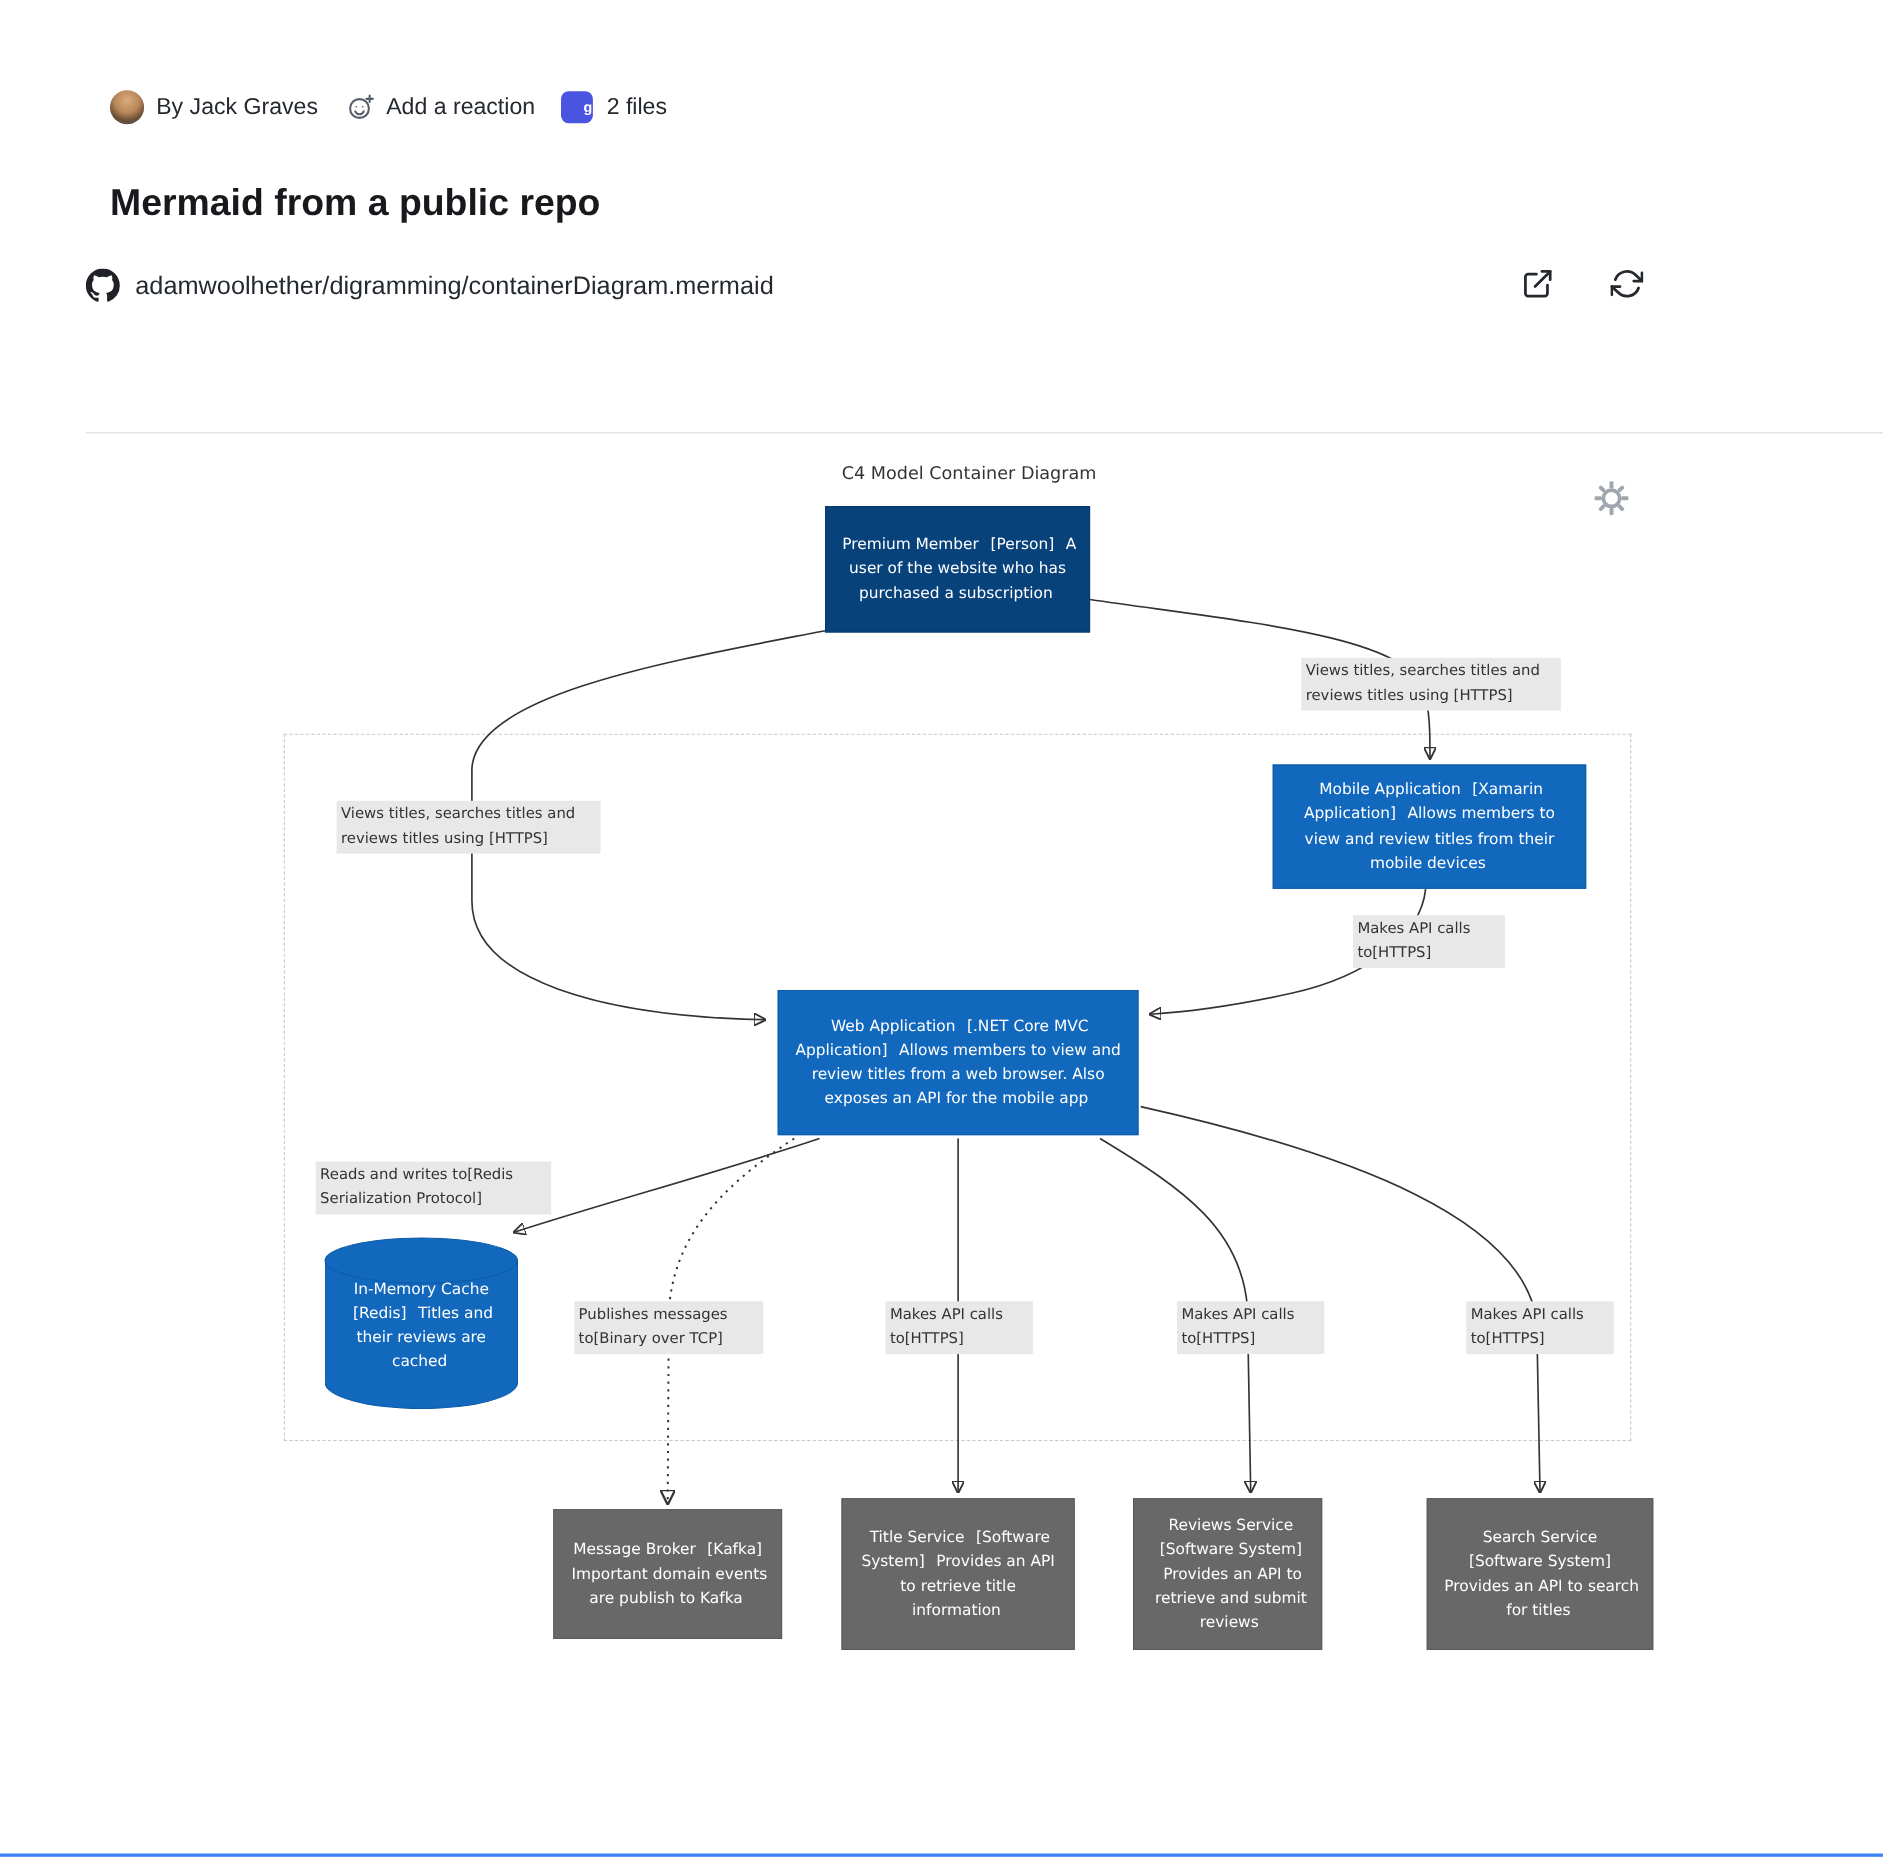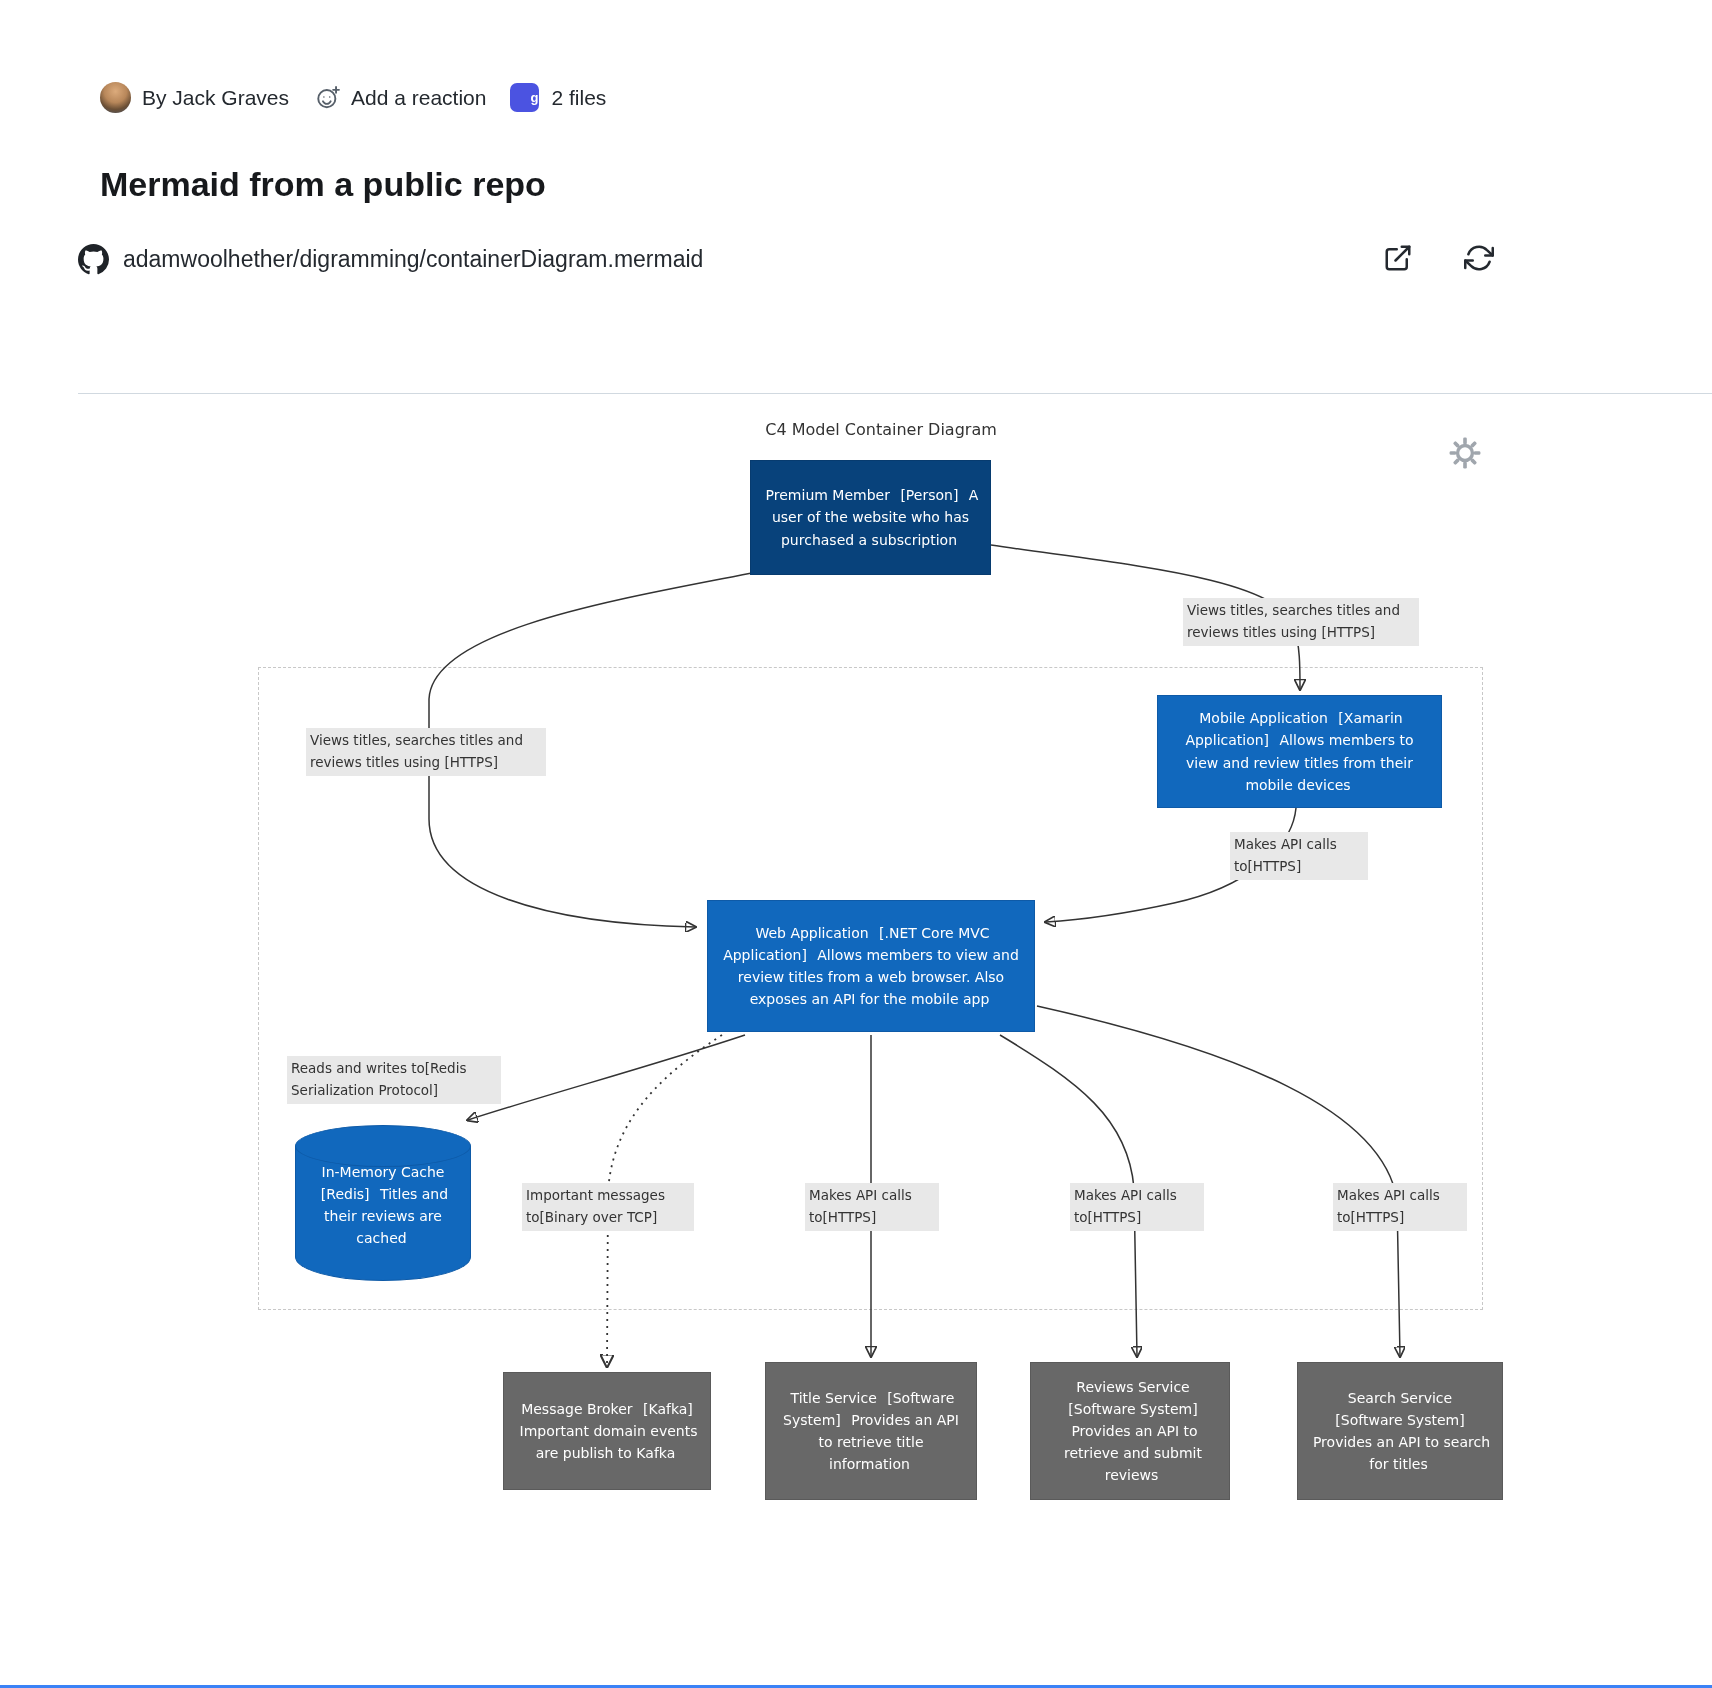--- a/index.html
+++ b/index.html
@@ -173,21 +173,21 @@
   </svg>
 
   <div class="edge-label" style="left:1183px; top:204px; width:236px;">Views titles, searches titles and
 reviews titles using [HTTPS]</div>
   <div class="edge-label" style="left:306px; top:334px; width:240px;">Views titles, searches titles and
 reviews titles using [HTTPS]</div>
   <div class="edge-label" style="left:1230px; top:438px; width:138px;">Makes API calls
 to[HTTPS]</div>
   <div class="edge-label" style="left:287px; top:662px; width:214px;">Reads and writes to[Redis
 Serialization Protocol]</div>
-  <div class="edge-label" style="left:522px; top:789px; width:172px;">Important messages
+  <div class="edge-label" style="left:522px; top:789px; width:172px;">Publishes messages
 to[Binary over TCP]</div>
   <div class="edge-label" style="left:805px; top:789px; width:134px;">Makes API calls
 to[HTTPS]</div>
   <div class="edge-label" style="left:1070px; top:789px; width:134px;">Makes API calls
 to[HTTPS]</div>
   <div class="edge-label" style="left:1333px; top:789px; width:134px;">Makes API calls
 to[HTTPS]</div>
 
   <div class="node person" style="left:750px; top:66px; width:241px; height:115px;">
     <div>
@@ -232,21 +232,21 @@
   </div>
 
   <div class="node external" style="left:765px; top:968px; width:212px; height:138px;">
     <div>
       <span class="seg">Title Service</span>
       <span class="seg">[Software System]</span>
       <span class="seg">Provides an API to retrieve title information</span>
     </div>
   </div>
 
-  <div class="node external" style="left:1030px; top:968px; width:200px; height:138px;padding-left:16px;">
+  <div class="node external" style="left:1030px; top:968px; width:172px; height:138px;padding-left:16px;">
     <div>
       <span class="seg">Reviews Service</span>
       <span class="seg">[Software System]</span>
       <span class="seg">Provides an API to retrieve and submit reviews</span>
     </div>
   </div>
 
   <div class="node external" style="left:1297px; top:968px; width:206px; height:138px;">
     <div>
       <span class="seg">Search Service</span>

